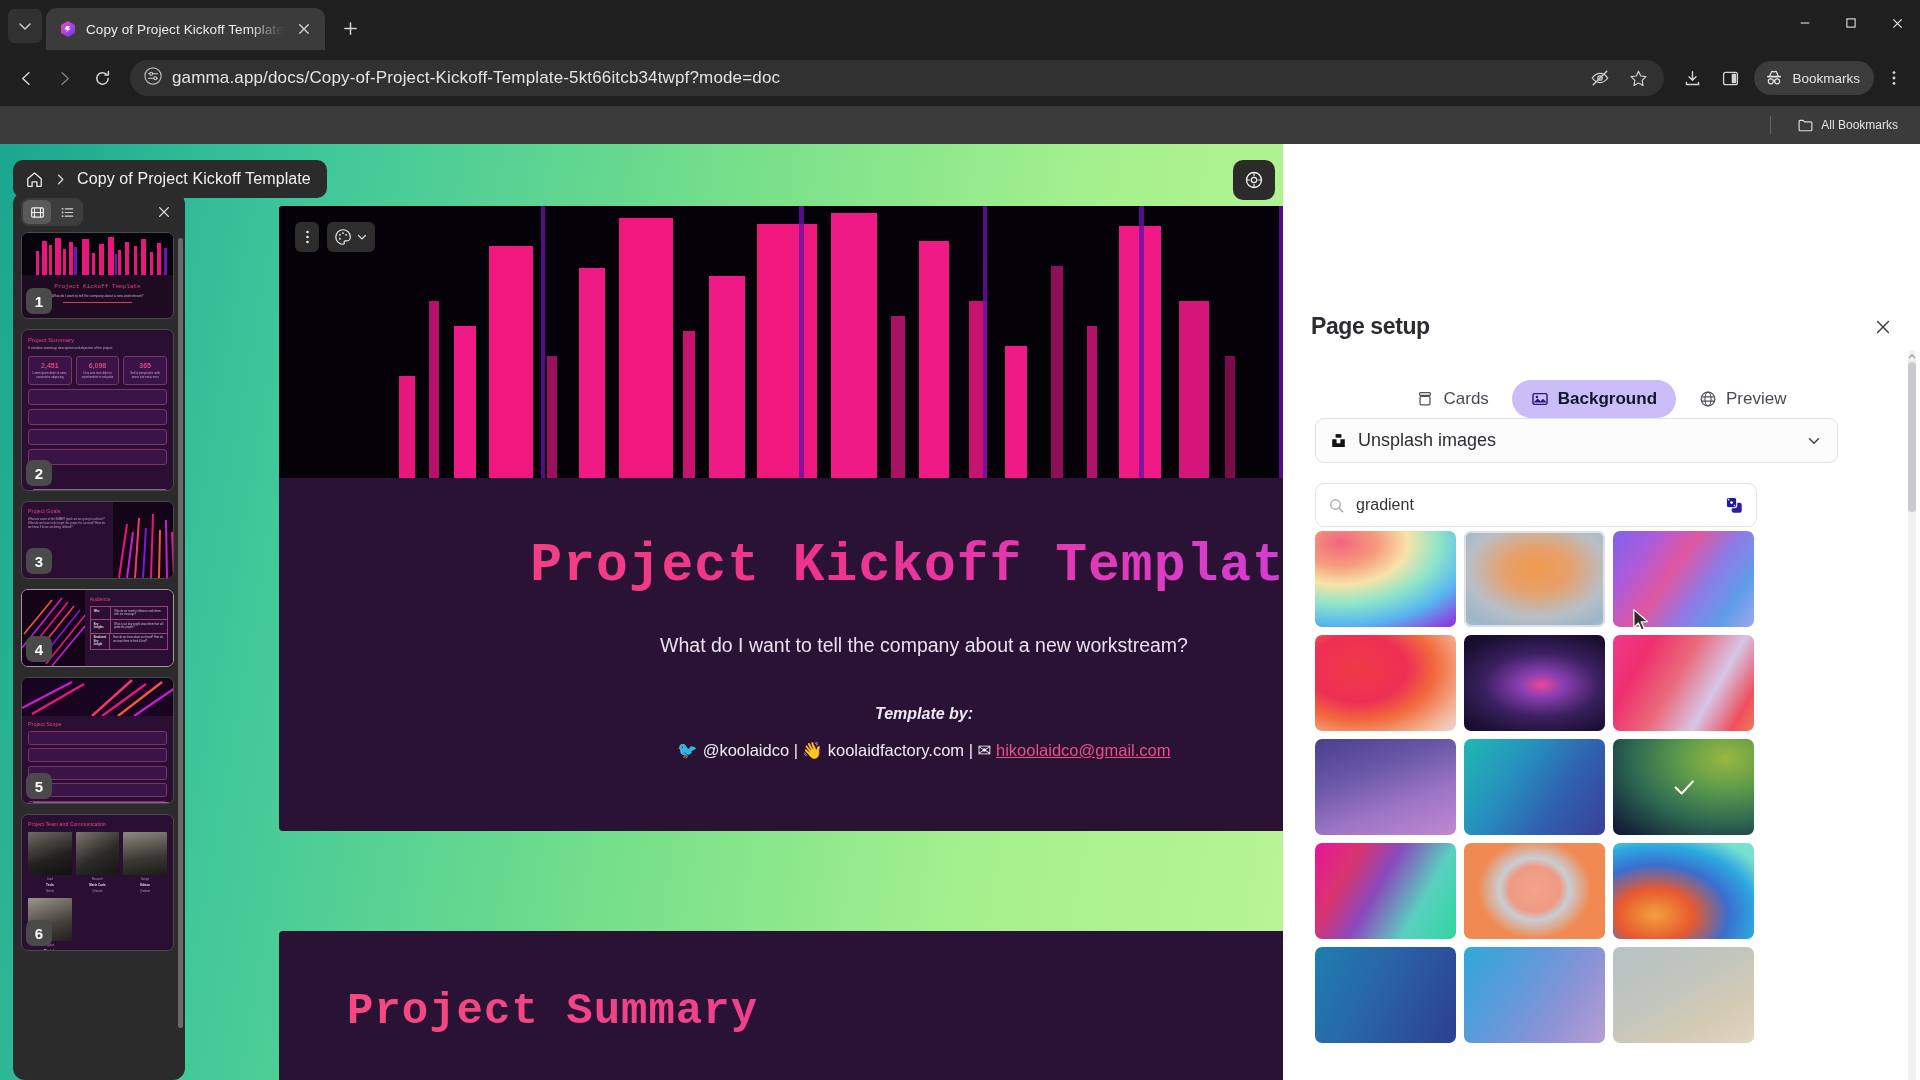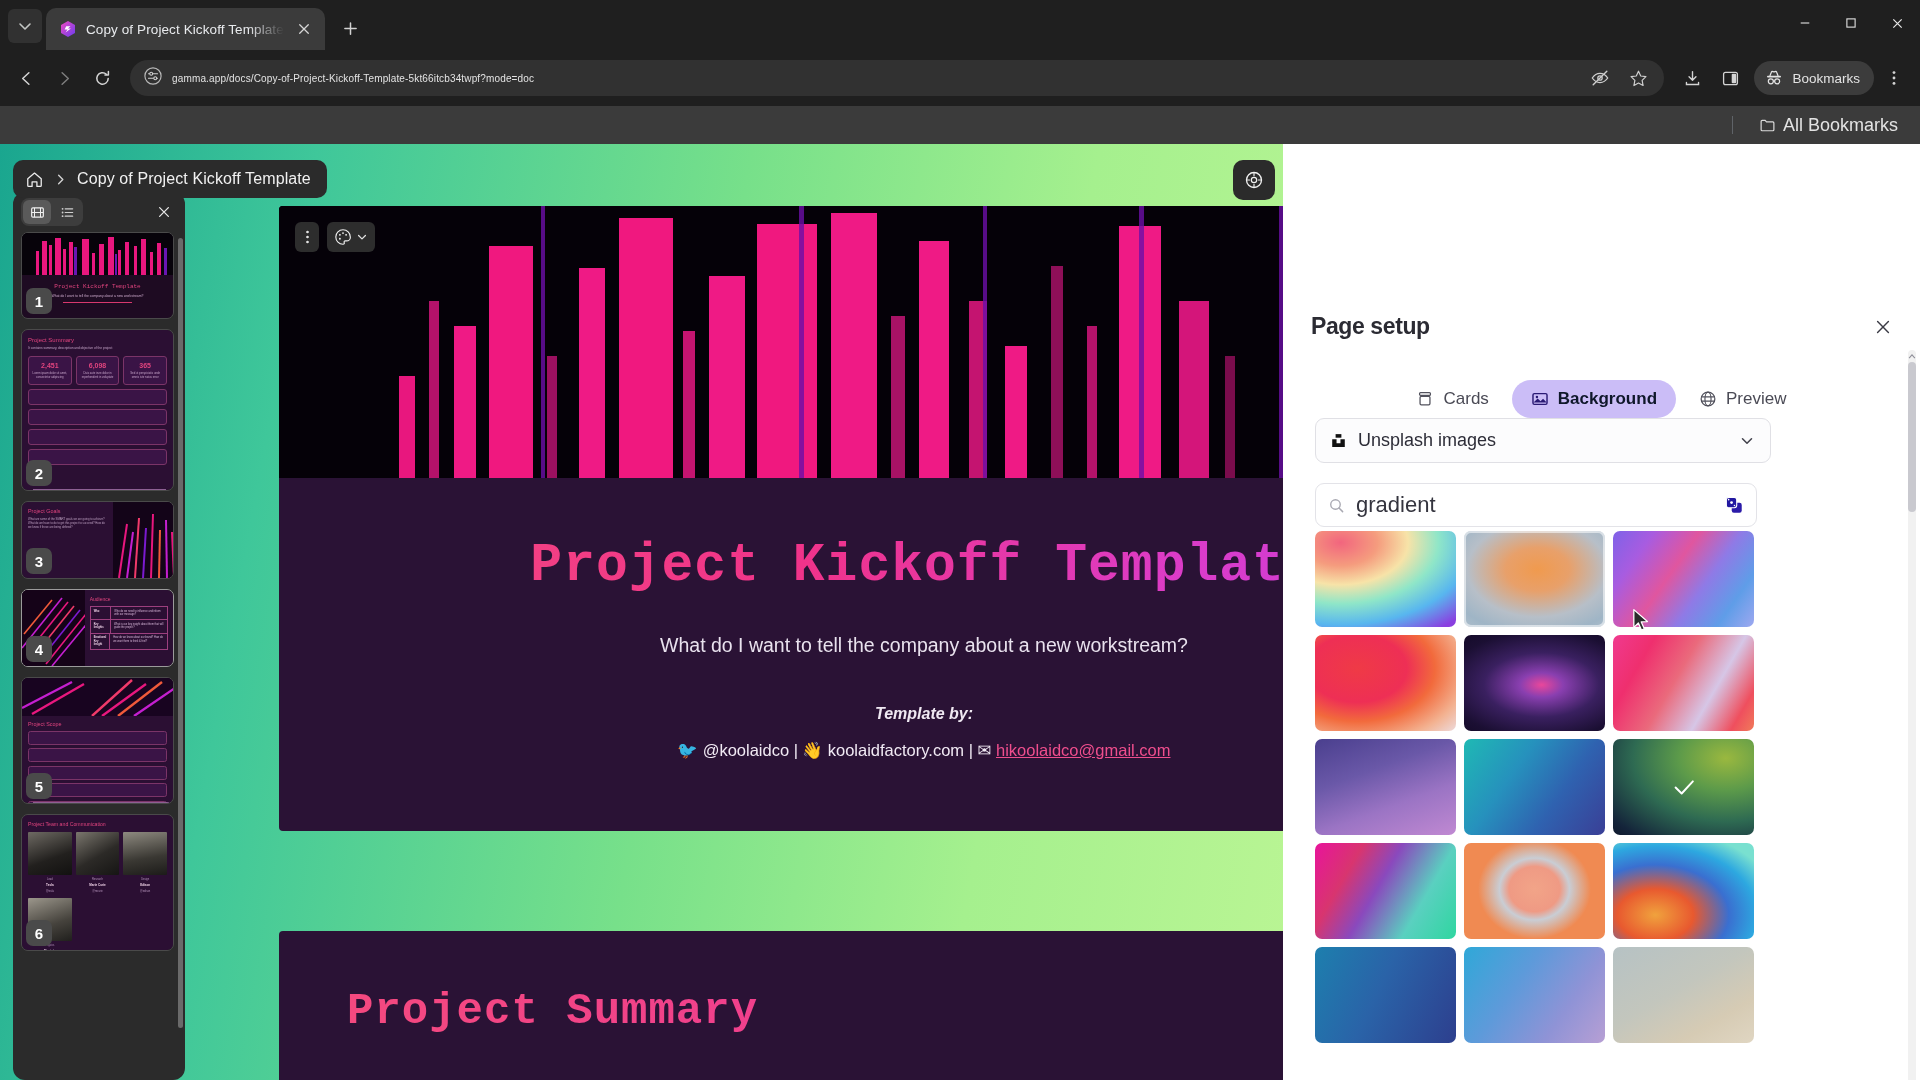--- a/index.html
+++ b/index.html
@@ -43,35 +43,35 @@
   .win-controls { position: absolute; right: 0; top: 0; display: flex; height: 46px; }
   .win-btn { width: 46px; height: 46px; display: flex; align-items: center; justify-content: center; }
 
   .toolbar { height: 56px; background: #1f1f1f; display: flex; align-items: center; padding: 0 8px; gap: 2px; }
   .tb-icon { width: 36px; height: 36px; border-radius: 50%; display: flex; align-items: center; justify-content: center; flex: 0 0 36px; }
   .omnibox {
     flex: 1; height: 36px; background: #313131; border-radius: 18px;
     display: flex; align-items: center; padding: 0 8px 0 14px; margin: 0 8px; gap: 10px;
     position: relative;
   }
-  .omni-url { color: #e3e3e3; font-size: 10px; white-space: nowrap; letter-spacing: .15px; flex:1; }
+  .omni-url { color: #e3e3e3; font-size: 17px; white-space: nowrap; letter-spacing: .15px; flex:1; }
   .omni-right { display:flex; align-items:center; gap: 2px; }
   .incognito-pill {
     height: 34px; background: #3c3c3c; border-radius: 17px; display: flex;
     align-items: center; gap: 8px; padding: 0 14px 0 10px; margin-left: 4px;
   }
   .incognito-pill span { color: #e3e3e3; font-size: 13.5px; }
 
   .bookmarks {
     height: 38px; background: #3b3b3b; display: flex; align-items: center;
     justify-content: flex-end; padding-right: 14px; gap: 8px;
   }
   .bm-sep { width: 1px; height: 18px; background: #5f6368; margin-right: 10px; }
   .bm-item { display: flex; align-items: center; gap: 7px; padding: 4px 8px; border-radius: 6px; }
-  .bm-item span { color: #e3e3e3; font-size: 18px; }
+  .bm-item span { color: #e3e3e3; font-size: 12px; }
 
   
   .viewport { position: absolute; left: 0; top: 144px; width: 1920px; height: 936px; overflow: hidden; background: #fff; }
   .gamma-canvas {
     position: absolute; left: 0; top: 0; width: 1283px; height: 936px;
     background: linear-gradient(100deg, #1aa68f 0%, #3fc79a 22%, #77e08a 52%, #a5f08e 76%, #baf594 100%);
     overflow: hidden;
   }
 
   .breadcrumb {
@@ -200,32 +200,32 @@
   }
   .panel-title { position: absolute; left: 28px; top: 25px; font-size: 23px; font-weight: 700; color: #2b2b33; letter-spacing: -.4px; }
   .panel-close { position: absolute; right: 20px; top: 22px; width: 34px; height: 34px; display:flex; align-items:center; justify-content:center; border-radius: 8px;}
   .tabs { position: absolute; left: 0; right: 0; top: 92px; display: flex; justify-content: center; gap: 4px; }
   .ptab { display: flex; align-items: center; gap: 9px; padding: 9px 19px; border-radius: 22px; }
   .ptab span { font-size: 17px; color: #4a4a55; }
   .ptab.active { background: #cbbdf7; }
   .ptab.active span { color: #0f172a; font-weight: 600; }
 
   .select {
-    position: absolute; left: 32px; top: 130px; width: 456px; height: 45px;
+    position: absolute; left: 32px; top: 130px; width: 523px; height: 45px;
     border: 1px solid #e0e0e5; border-radius: 9px; background: #fcfcfd;
     display: flex; align-items: center; padding: 0 14px; gap: 11px;
   }
   .select span { font-size: 18px; color: #2d2d38; flex: 1; }
 
   .search {
     position: absolute; left: 32px; top: 195px; width: 442px; height: 44px;
     border: 1px solid #e3e3e8; border-radius: 9px; background: #fff;
     display: flex; align-items: center; padding: 0 12px; gap: 11px;
   }
-  .search .sval { font-size: 22px; color: #34343e; flex: 1; }
+  .search .sval { font-size: 16px; color: #34343e; flex: 1; }
 
   .grid { position: absolute; left: 32px; top: 243px; width: 448px; display: flex; flex-wrap: wrap; gap: 8px; }
   .gitem { width: 141px; height: 96px; border-radius: 7px; position: relative; overflow: hidden; }
   .gitem .chk { position:absolute; inset:0; display:flex; align-items:center; justify-content:center; }
   .gitem.hover { outline: 2px solid rgba(255,255,255,.55); outline-offset:-2px; }
 
   .panel-scroll { position: absolute; right: 4px; top: 62px; width: 8px; height: 870px; }
   .panel-scroll .track { position:absolute; inset:0; background:#f1f1f1; border-radius:4px;}
   .panel-scroll .thumbb { position:absolute; left:0; top:12px; width:8px; height:150px; background:#c9c9cf; border-radius:4px;}
   .panel-scroll .arrow { position:absolute; left:0; width:8px; height:12px; display:flex; align-items:center; justify-content:center;}

